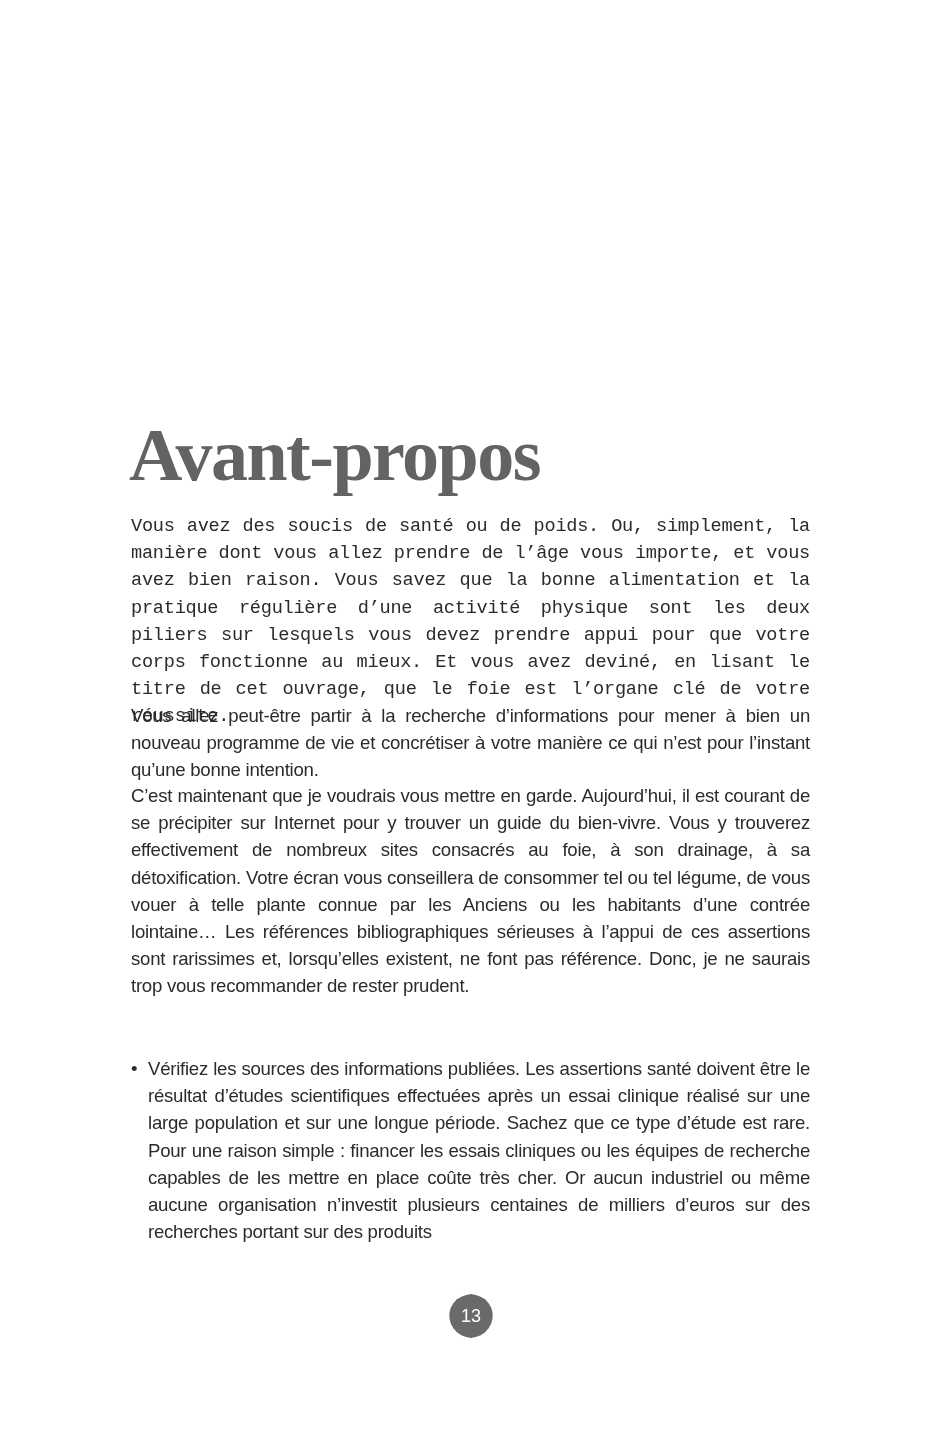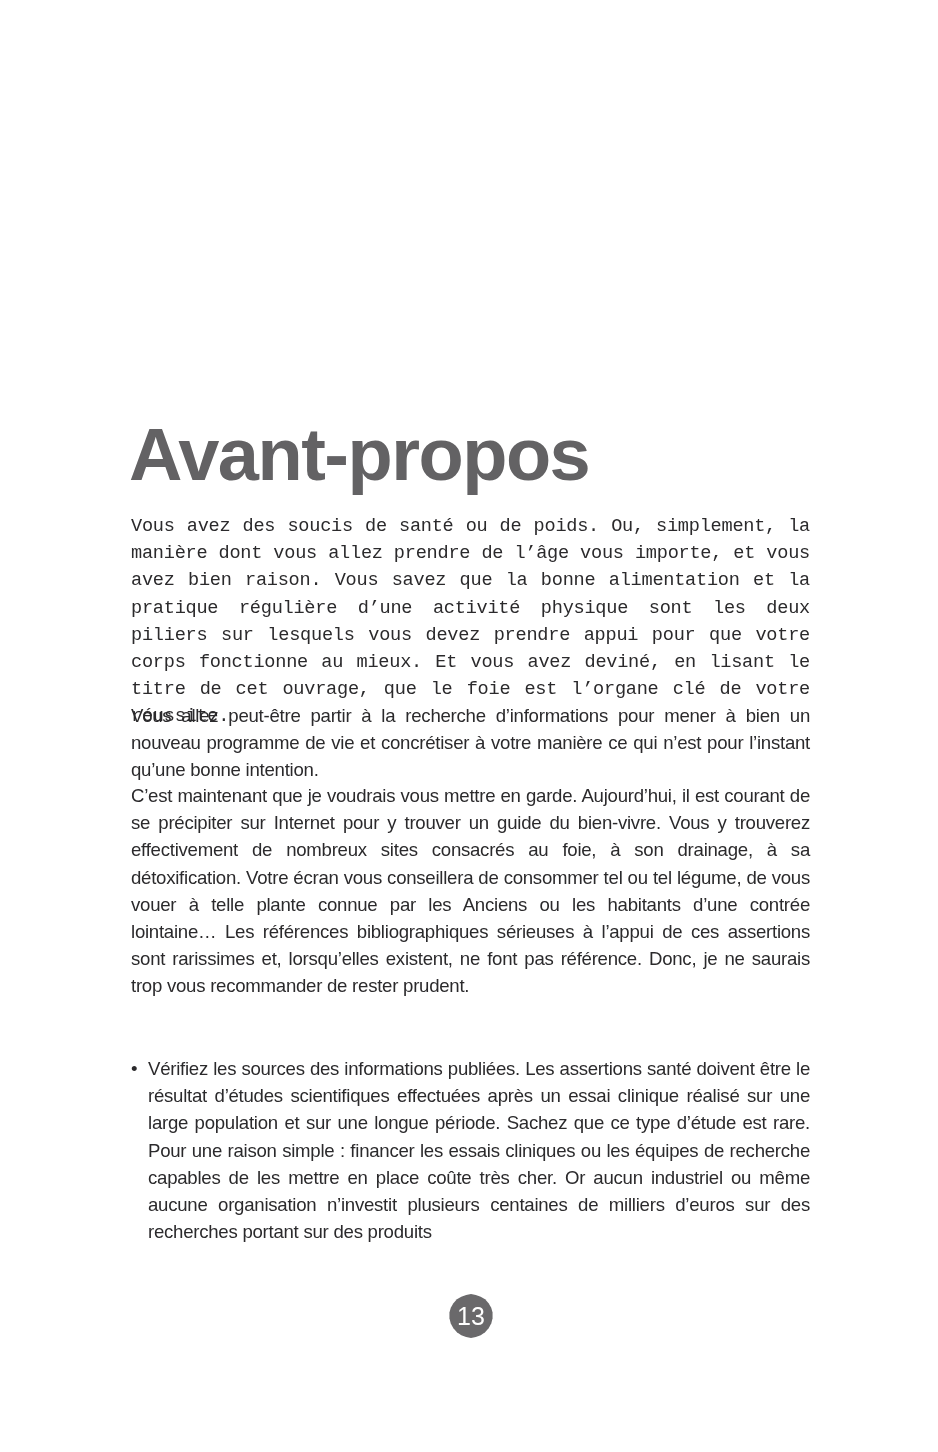--- a/index.html
+++ b/index.html
@@ -1,20 +1,20 @@
 <!DOCTYPE html>
 <html><head>
   <meta charset="utf-8">
   <style>
     html, body { margin: 0; padding: 0; background: #ffffff; }
     body { width: 938px; height: 1452px; position: relative; overflow: hidden; }
     .page { position: absolute; left: 0; top: 0; width: 938px; height: 1452px; background: #fff; }
     .title {
       position: absolute; left: 129px; top: 410px;
-      font-family: Liberation Sans, sans-serif;
+      font-family: Liberation Serif, serif;
       font-weight: bold; font-size: 74px; letter-spacing: -1.5px;
       color: #636264; margin: 0; line-height: 90px;
     }
     .body-text {
       position: absolute; left: 131px; width: 679px;
       font-family: "Liberation Sans", sans-serif;
       font-size: 18.6px; line-height: 27.2px; color: #2b2a2c;
       text-align: justify; margin: 0;
       letter-spacing: -0.25px;
     }
@@ -26,21 +26,21 @@
       font-family: "Liberation Sans", sans-serif; font-size: 18.6px; line-height: 27.2px; color: #2b2a2c;
       letter-spacing: -0.25px;
     }
     .bullet-list li { position: relative; padding-left: 17px; text-align: justify; }
     .bullet-list li .dot { position: absolute; left: 0; top: 0; }
     .page-num {
       position: absolute; left: 449px; top: 1294px; width: 44px; height: 44px;
       background: #6a696b;
       clip-path: polygon(50% 0%, 61% 2%, 72% 6%, 82% 12%, 90% 21%, 96% 31%, 99% 42%, 99% 55%, 96% 67%, 90% 78%, 82% 87%, 72% 94%, 61% 98%, 50% 100%, 39% 98%, 28% 94%, 18% 87%, 10% 78%, 4% 67%, 1% 55%, 1% 42%, 4% 31%, 10% 21%, 18% 12%, 28% 6%, 39% 2%);
       display: flex; align-items: center; justify-content: center;
-      font-family: "Liberation Sans", sans-serif; font-size: 25px; color: #ffffff;
+      font-family: "Liberation Sans", sans-serif; font-size: 18px; color: #ffffff;
     }
   </style>
 </head>
 <body>
 
 <div class="page">
   <h1 class="title">Avant-propos</h1>
 
   <p class="body-text p1">Vous avez des soucis de santé ou de poids. Ou, simplement, la manière dont vous allez prendre de l’âge vous importe, et vous avez bien raison. Vous savez que la bonne alimentation et la pratique régulière d’une activité physique sont les deux piliers sur lesquels vous devez prendre appui pour que votre corps fonctionne au mieux. Et vous avez deviné, en lisant le titre de cet ouvrage, que le foie est l’organe clé de votre réussite.</p>
   <p class="body-text p2">Vous allez peut-être partir à la recherche d’informations pour mener à bien un nouveau programme de vie et concrétiser à votre manière ce qui n’est pour l’instant qu’une bonne intention.</p>

